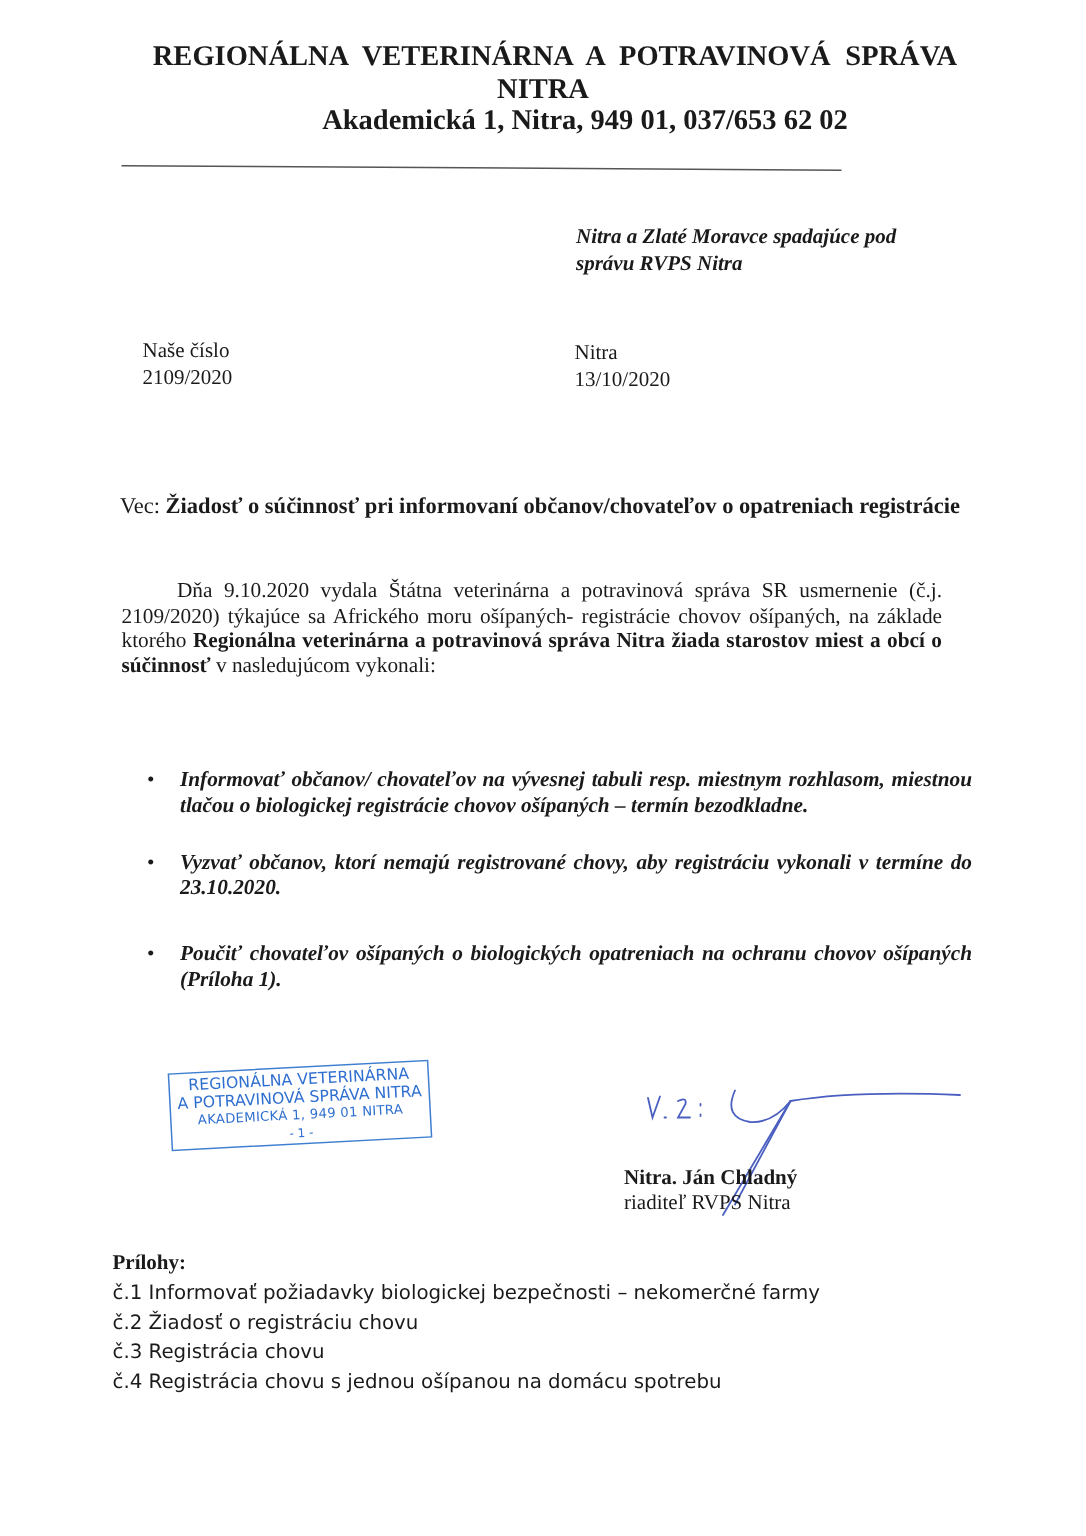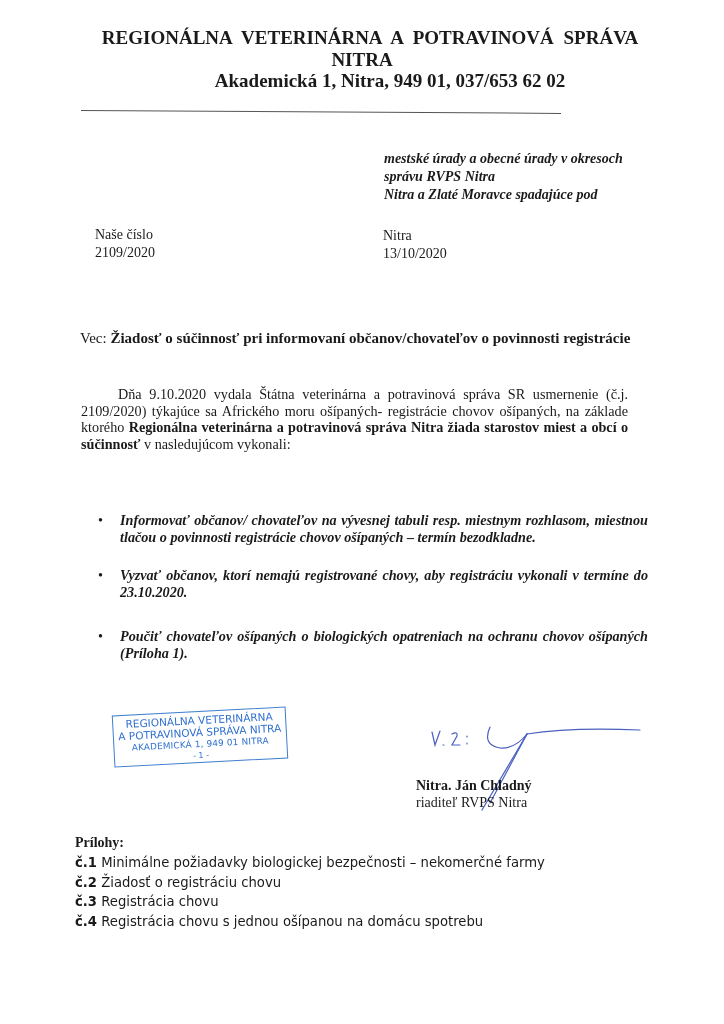--- a/index.html
+++ b/index.html
@@ -35,55 +35,54 @@
   .stamp .s1 { font-size: 10.5px; }
   .stamp .s3 { font-size: 8.8px; letter-spacing: 0.2px; }
   .stamp .s4 { font-size: 8px; }
 
   .sig-svg { left: 410px; top: 705px; }
   .sign-name { left: 416px; top: 778px; font-weight: bold; font-size: 14px; }
   .sign-role { left: 416px; top: 795px; font-size: 14px; }
 
   .att-title { left: 75px; top: 835px; font-weight: bold; font-size: 14px; }
   .att { left: 75px; font-size: 13.2px; }
-  .att b { font-weight: bold; }
+  .att b { font-weight: normal; }
 </style>
 </head>
 <body>
 
 <div class="abs hdr hdr1 serif">REGIONÁLNA  VETERINÁRNA  A POTRAVINOVÁ  SPRÁVA</div>
 <div class="abs hdr hdr2 serif">NITRA</div>
 <div class="abs hdr hdr3 serif">Akademická 1, Nitra, 949 01, 037/653 62 02</div>
 <div class="abs rule"></div>
 
 <div class="abs addr serif">
-  <div>mestské úrady a obecné úrady v okresoch</div>
+  <div>Nitra a Zlaté Moravce spadajúce pod</div>
   <div>správu RVPS Nitra</div>
-  <div>Nitra a Zlaté Moravce spadajúce pod</div>
 </div>
 
 <div class="abs ref ref-l serif">
   <div>Naše číslo</div>
   <div>2109/2020</div>
 </div>
 <div class="abs ref ref-r serif">
   <div>Nitra</div>
   <div>13/10/2020</div>
 </div>
 
 <div class="abs subj serif">
-  <div><span>Vec: </span><b>Žiadosť o súčinnosť pri informovaní občanov/chovateľov o povinnosti registrácie</b></div>
+  <div><span>Vec: </span><b>Žiadosť o súčinnosť pri informovaní občanov/chovateľov o opatreniach registrácie</b></div>
 </div>
 
 <div class="abs body serif">
   <p><span>Dňa 9.10.2020 vydala Štátna veterinárna a potravinová správa SR usmernenie (č.j. 2109/2020) týkajúce sa Afrického moru ošípaných- registrácie chovov ošípaných, na základe ktorého </span><b>Regionálna veterinárna a potravinová správa Nitra žiada starostov miest a obcí o súčinnosť</b><span> v nasledujúcom vykonali:</span></p>
 </div>
 
 <div class="abs bullets serif">
-  <div class="bullet"><span class="dot">•</span><span>Informovať občanov/ chovateľov na vývesnej tabuli resp. miestnym rozhlasom, miestnou tlačou o povinnosti registrácie chovov ošípaných – termín bezodkladne.</span></div>
+  <div class="bullet"><span class="dot">•</span><span>Informovať občanov/ chovateľov na vývesnej tabuli resp. miestnym rozhlasom, miestnou tlačou o biologickej registrácie chovov ošípaných – termín bezodkladne.</span></div>
   <div class="bullet" style="margin-top:22px"><span class="dot">•</span><span>Vyzvať občanov, ktorí nemajú registrované chovy, aby registráciu vykonali v termíne do 23.10.2020.</span></div>
   <div class="bullet" style="margin-top:28px"><span class="dot">•</span><span>Poučiť chovateľov ošípaných o biologických opatreniach na ochranu chovov ošípaných (Príloha 1).</span></div>
 </div>
 
 <div class="abs stamp sans">
   <div class="s1">REGIONÁLNA VETERINÁRNA</div>
   <div class="s1">A POTRAVINOVÁ SPRÁVA NITRA</div>
   <div class="s3">AKADEMICKÁ 1,  949 01 NITRA</div>
   <div class="s4">- 1 -</div>
 </div>
@@ -97,16 +96,16 @@
     <path d="M80 22 Q72 40 90 43 Q105 44 117 29"></path>
     <path d="M117 29 Q160 22 230 25"></path>
     <path d="M117 29 L80 98"></path>
     <path d="M117 29 L72 105"></path>
   </g>
 </svg>
 <div class="abs sign-name serif">Nitra. Ján Chladný</div>
 <div class="abs sign-role serif">riaditeľ RVPS Nitra</div>
 
 <div class="abs att-title serif">Prílohy:</div>
-<div class="abs att sans" style="top:855px"><b>č.1</b><span> Minimálne požiadavky biologickej bezpečnosti – nekomerčné farmy</span></div>
+<div class="abs att sans" style="top:855px"><b>č.1</b><span> Informovať požiadavky biologickej bezpečnosti – nekomerčné farmy</span></div>
 <div class="abs att sans" style="top:875px"><b>č.2</b><span> Žiadosť o registráciu chovu</span></div>
 <div class="abs att sans" style="top:894px"><b>č.3</b><span> Registrácia chovu</span></div>
 <div class="abs att sans" style="top:914px"><b>č.4</b><span> Registrácia chovu s jednou ošípanou na domácu spotrebu</span></div>
 
 </body></html>

